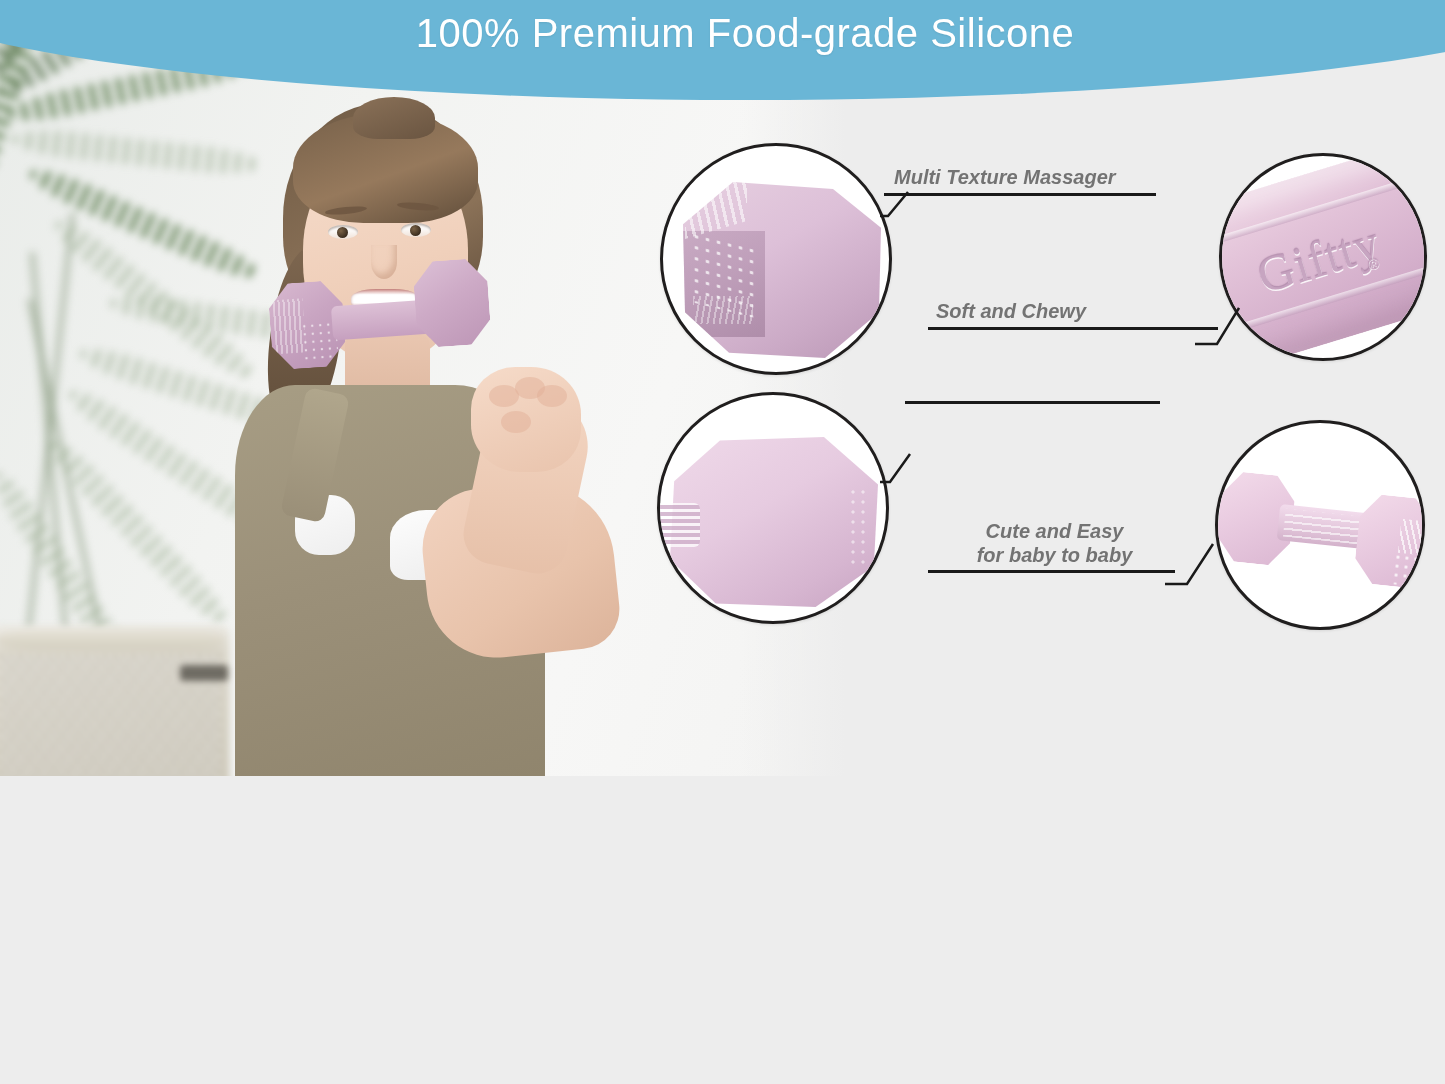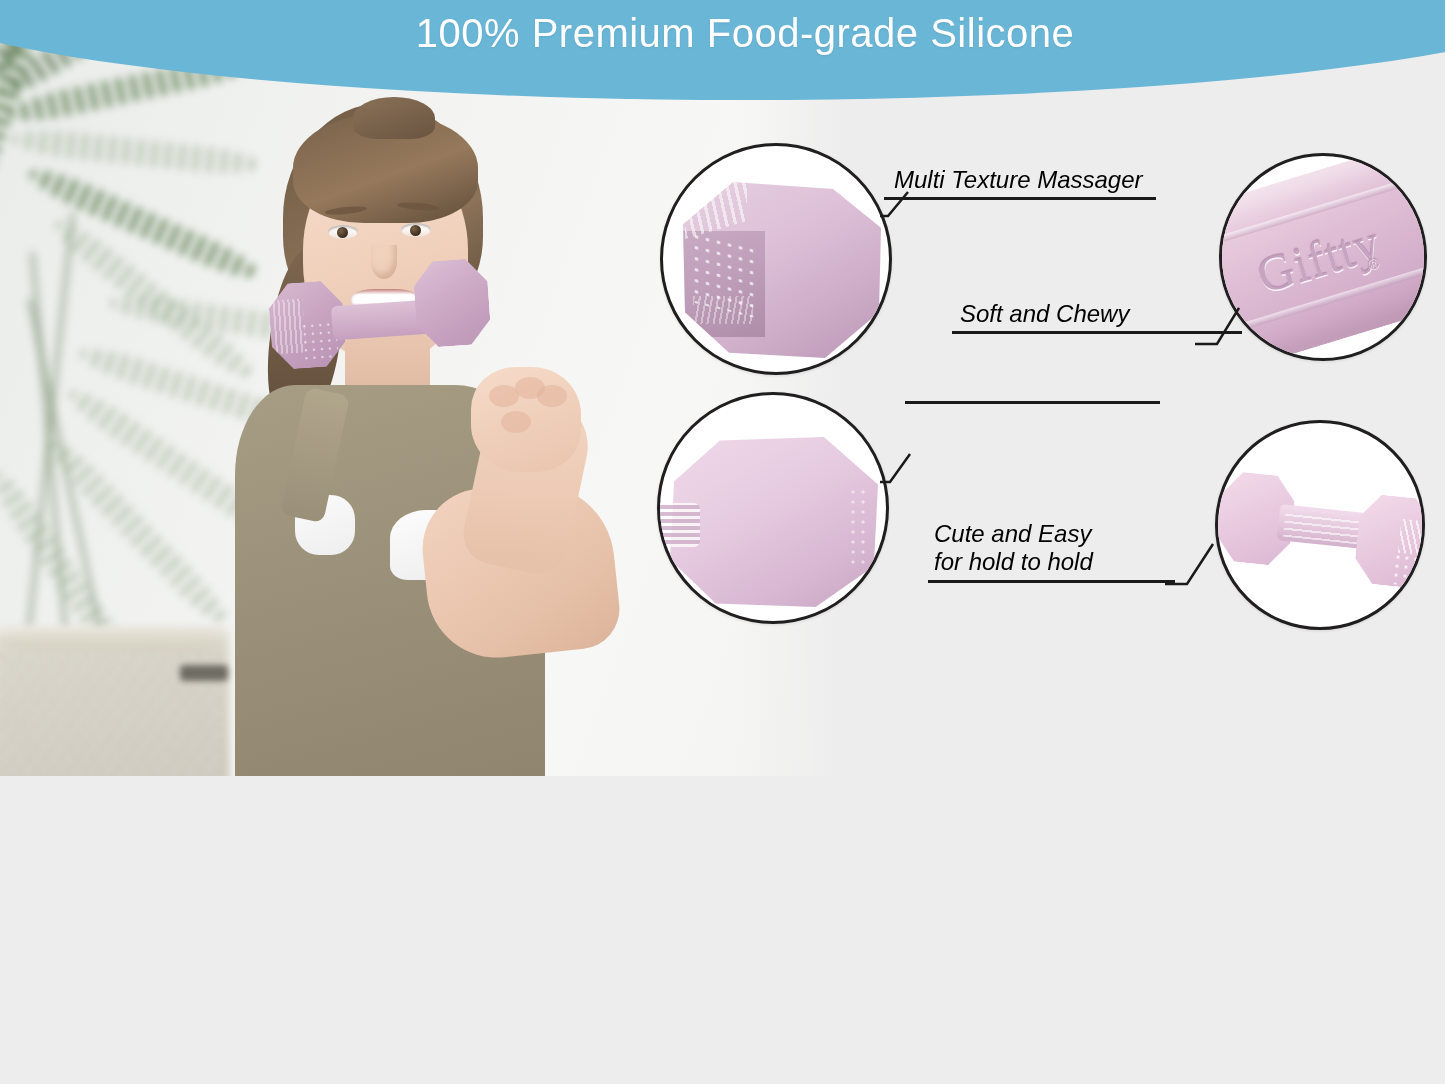--- a/index.html
+++ b/index.html
@@ -398,41 +398,41 @@
     background:repeating-linear-gradient(72deg, rgba(255,255,255,.7) 0 2px, rgba(0,0,0,0) 2px 6px);
   }
   .wd-dots{
     position:absolute; right:8px; top:56px; width:28px; height:32px;
     background:radial-gradient(circle, rgba(255,255,255,.8) 1.3px, rgba(0,0,0,0) 1.7px) 0 0/9px 9px;
   }
 
   
   .callout{ position:absolute; z-index:8; }
   .callout .ctext{
-    font-style:italic; font-weight:normal;
-    font-size:24px; color:#000000;
+    font-style:italic; font-weight:bold;
+    font-size:20px; color:#737373;
     line-height:1.18; white-space:nowrap;
   }
   .callout .rule{
     height:3px; background:#1a1a1a; margin-top:3px;
   }
   #callout-massager{ left:884px; top:166px; }
   #callout-massager .ctext{ padding-left:10px; }
   #callout-massager .rule{ width:272px; }
 
-  #callout-chewy{ left:928px; top:300px;margin-left:24px; }
+  #callout-chewy{ left:928px; top:300px; }
   #callout-chewy .ctext{ padding-left:8px; }
   #callout-chewy .rule{ width:290px; }
 
   #callout-gum{ left:905px; top:398px; }
   #callout-gum .ctext{ padding-left:6px; }
   #callout-gum .rule{ width:255px; }
 
   #callout-hold{ left:928px; top:520px; }
-  #callout-hold .ctext{ padding-left:6px; }
+  #callout-hold .ctext{ padding-left:6px; text-align:center; }
   #callout-hold .rule{ width:247px; }
 
   .leader{ position:absolute; z-index:8; }
   .leader svg{ display:block; }
 </style>
 </head>
 <body>
 
 <div id="stage">
 
@@ -599,17 +599,17 @@
     <div class="ctext">Soft and Chewy</div>
     <div class="rule"></div>
   </div>
 
   <div class="callout" id="callout-gum">
     <div class="rule"></div>
   </div>
 
   <div class="callout" id="callout-hold">
     <div class="ctext">Cute and Easy</div>
-    <div class="ctext">for hold to hold</div>
+    <div class="ctext">for baby to baby</div>
     <div class="rule"></div>
   </div>
 
 </div>
 
 </body></html>

